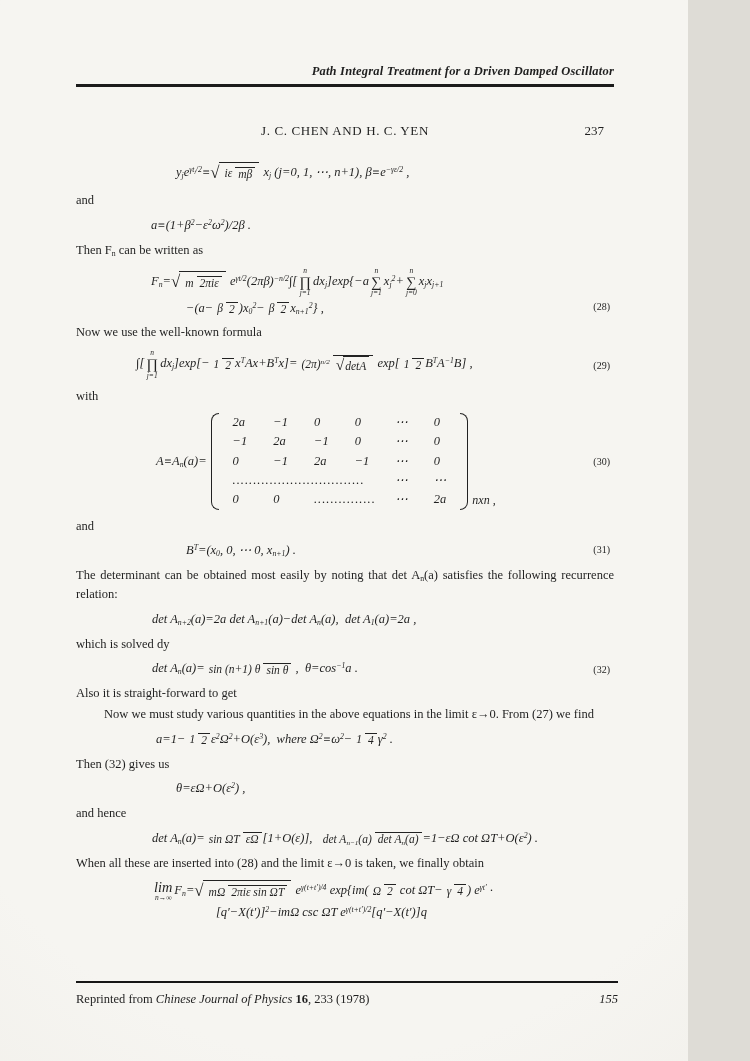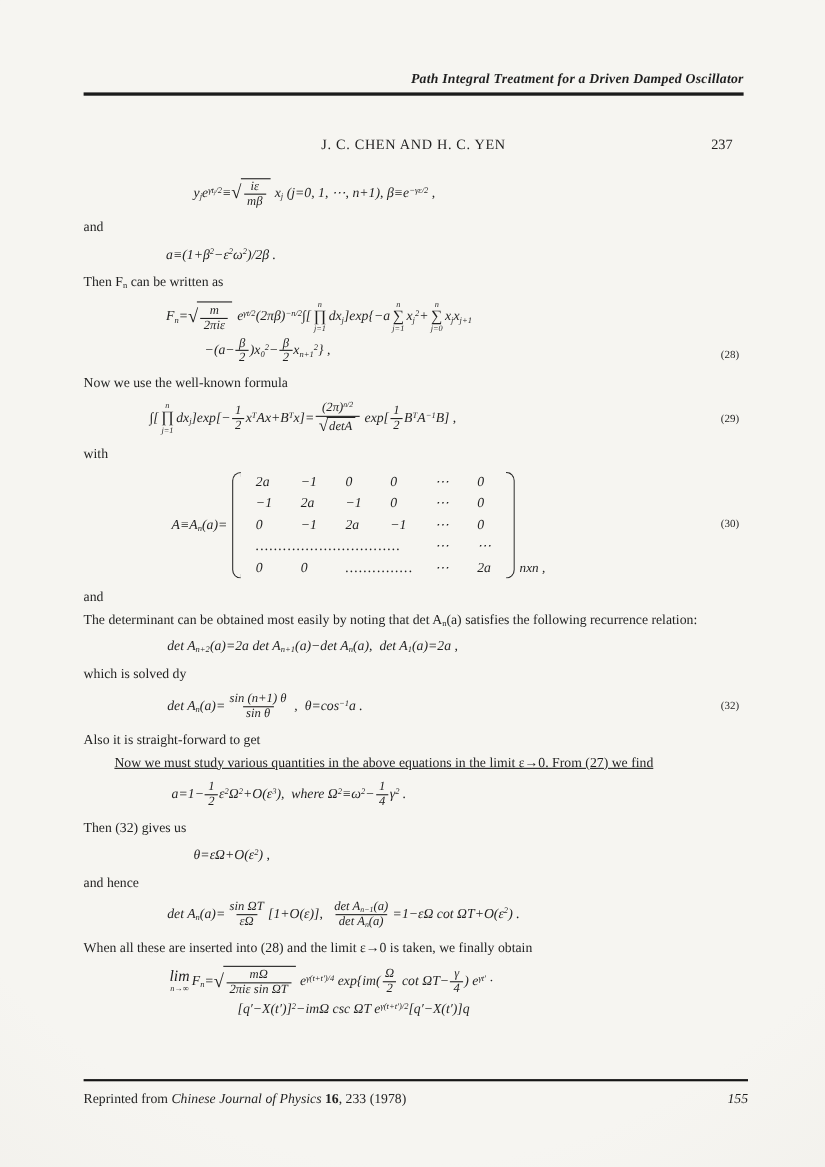--- a/index.html
+++ b/index.html
@@ -1,50 +1,50 @@
 <!DOCTYPE html>
 <html><head>
 <meta charset="utf-8">
 <style>
   html, body { margin:0; padding:0; background:#dedcd6; }
   .page {
-    position:relative; width:750px; height:1061px; box-sizing:border-box;
+    position:relative; width:688px; height:1061px; box-sizing:border-box;
     background: radial-gradient(130% 105% at 50% 42%, #f6f5f1 55%, #eeece6 88%, #e6e4dd 100%);
     font-family:"Liberation Serif","DejaVu Serif",serif;
     color:#1f1f1f;
     display:flex; flex-direction:column;
     overflow:hidden;
   }
   header { padding:64px 74px 0 76px; }
   .running-title { text-align:right; font-style:italic; font-weight:bold; font-size:12.5px; letter-spacing:0.2px; }
   .header-rule { margin-top:5px; height:2.5px; background:#1b1b1b; }
   .byline { position:relative; margin-top:36px; text-align:center; font-size:13px; letter-spacing:0.6px; }
   .byline .hpage { position:absolute; right:10px; top:0; letter-spacing:0; }
 
   main { flex:1; overflow:hidden; padding:16px 74px 0 76px; font-size:12.5px; line-height:1.5; }
 
   .para { margin:2px 0; }
   .just { text-align:justify; }
-  .indent { text-indent:28px;text-decoration:underline; }
+  .indent { text-indent:28px; }
 
   .eq { position:relative; margin:7px 0; }
   .eq-line { white-space:pre; font-style:italic; line-height:1.35; margin:2px 0; }
   .eq-no { position:absolute; right:4px; font-style:normal; font-size:10px;text-align:right; }
   .eq-no.bottom { bottom:2px; }
   .eq-no.middle { top:50%; transform:translateY(-50%); }
 
   .ml60{margin-left:60px} .ml75{margin-left:75px} .ml80{margin-left:80px}
   .ml95{margin-left:76px} .ml100{margin-left:100px} .ml110{margin-left:110px}
   .ml140{margin-left:140px}
 
   sup, sub { font-size:0.62em; line-height:0; }
   sup { vertical-align:0.5em; }
   sub { vertical-align:-0.25em; }
 
-  .frac { display:inline-flex; flex-direction:column; align-items:center; vertical-align:middle;
+  .frac { display:inline-flex; flex-direction:row; align-items:center; vertical-align:middle;
           font-size:0.92em; line-height:1.12; margin:0 1px; text-align:center; }
   .num, .den { padding:0 3px; }
   .den { border-top:1px solid #222; }
 
   .sqrt { display:inline-flex; align-items:stretch; vertical-align:middle; margin-right:1px; }
   .sqrt-sign { display:flex; align-items:center; font-size:1.35em; font-style:normal; margin-right:-1px; }
   .sqrt-body { display:flex; align-items:center; border-top:1px solid #222; padding:1px 3px 0 2px; }
 
   .st { display:inline-flex; flex-direction:column; align-items:center; vertical-align:middle;
         line-height:1; margin:0 2px; }
@@ -157,20 +157,24 @@
         </tbody>
           </table>
         <span class="paren paren-r"></span>
         <span class="matrix-size">nxn ,</span>
       </div>
       <span class="eq-no middle">(30)</span>
     </div>
 
     <div class="para">and</div>
 
+    <div class="eq">
+      <div class="eq-line ml110">B<sup>T</sup>=(x<sub>0</sub>, 0, ⋯ 0, x<sub>n+1</sub>) .</div>
+      <span class="eq-no bottom">(31)</span>
+    </div>
 
     <div class="para just">The determinant can be obtained most easily by noting that det A<sub>n</sub>(a) satisfies the following recurrence relation:</div>
 
     <div class="eq">
       <div class="eq-line ml95">det A<sub>n+2</sub>(a)=2a det A<sub>n+1</sub>(a)−det A<sub>n</sub>(a),  det A<sub>1</sub>(a)=2a ,</div>
     </div>
 
     <div class="para">which is solved dy</div>
 
     <div class="eq">

